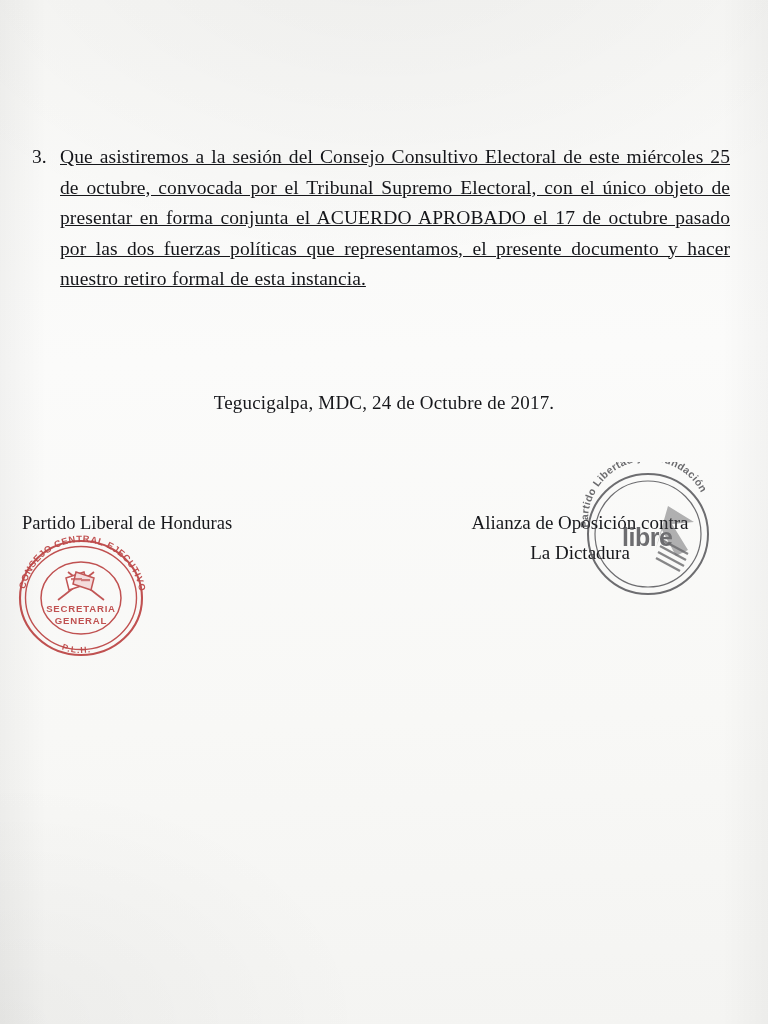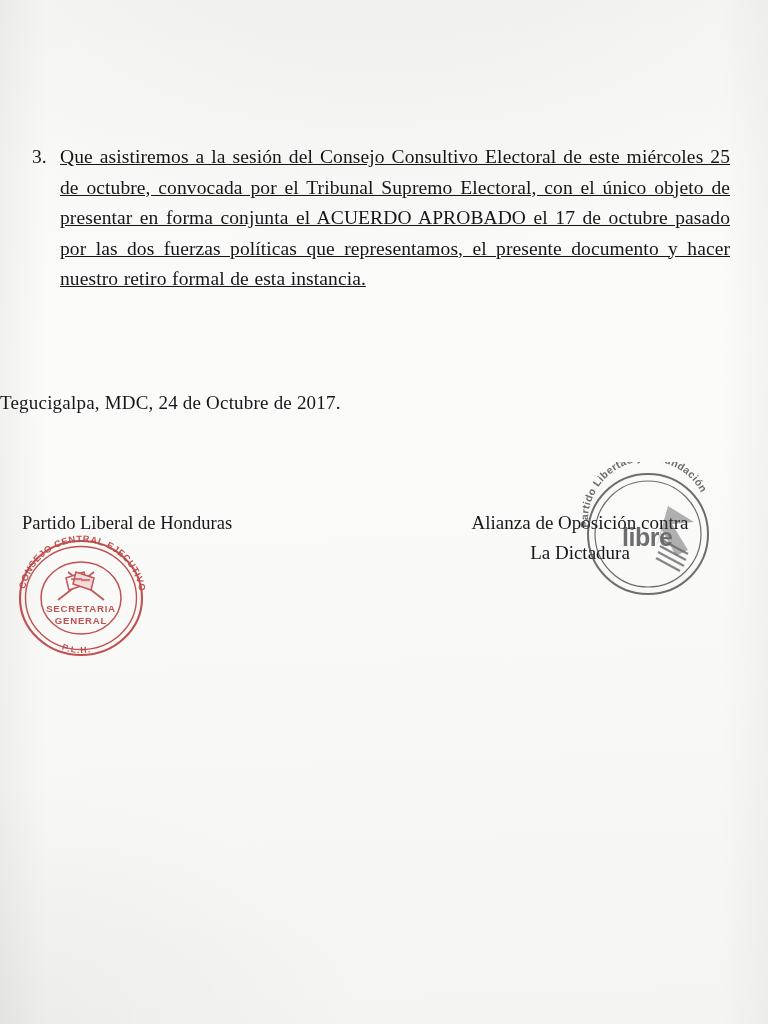--- a/index.html
+++ b/index.html
@@ -57,20 +57,21 @@
     letter-spacing: 0.1px;
     word-spacing: 0.6px;
     text-decoration: underline;
   }
 
   .place-date {
     position: absolute;
     left: 0;
     top: 392px;
     width: 768px;
+    text-align: center;
     font-size: 19px;
     color: #16171b;
     letter-spacing: 0.2px;
   }
 
   .signature-block {
     position: absolute;
     top: 508px;
     left: 0;
     width: 768px;

